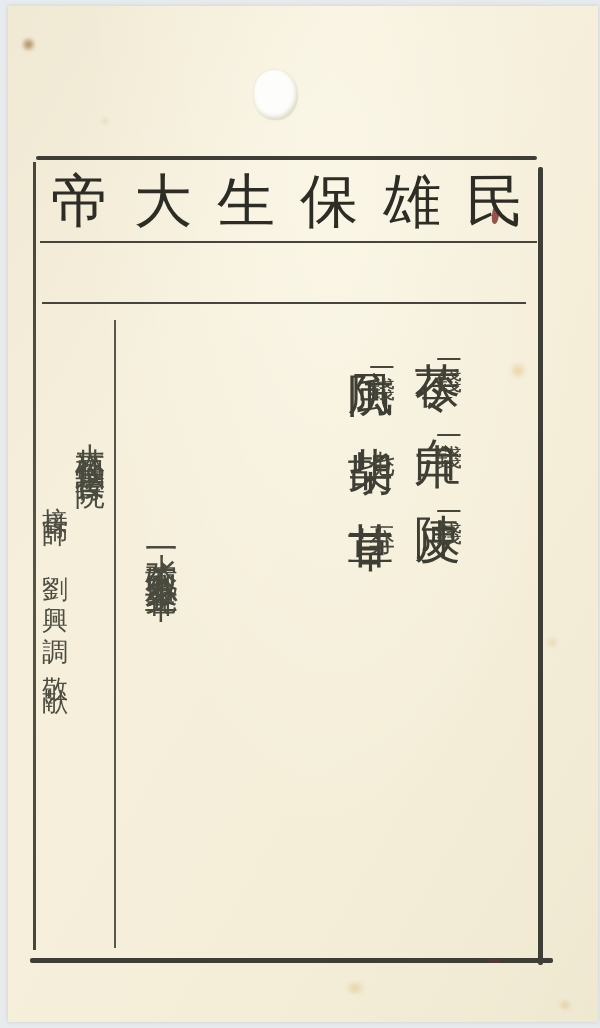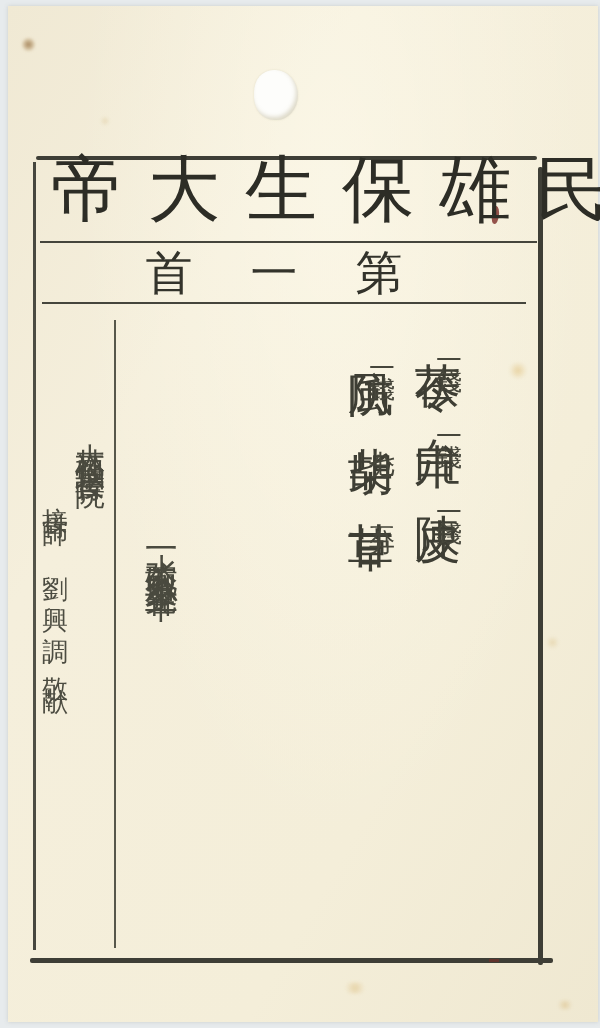--- a/index.html
+++ b/index.html
@@ -34,22 +34,22 @@
   .l-right{left:538px;top:167px;width:5px;height:798px;border-radius:2px;}
   .l-bottom{left:30px;top:958px;width:523px;height:5px;border-radius:2px;}
   .l-left{left:33px;top:162px;width:3px;height:788px;background:linear-gradient(#46463e,#55554a 55%,#46463e);}
   .l-sep1{left:40px;top:241px;width:497px;height:2px;background:#45453c;}
   .l-sep2{left:42px;top:302px;width:484px;height:2px;background:#45453c;}
   .l-div{left:114px;top:320px;width:2px;height:628px;background:#57574b;}
   .red-mark{position:absolute;background:#7c2a25;opacity:.8;}
   .rm1{left:492px;top:206px;width:7px;height:18px;border-radius:40% 60% 50% 50%;transform:rotate(8deg);}
   .rm2{left:489px;top:959px;width:10px;height:3px;opacity:.55;}
   .title{
-    position:absolute;left:38px;top:148px;width:500px;height:82px;
-    line-height:82px;font-size:72px;color:#2d2d26;
+    position:absolute;left:38px;top:160px;width:500px;height:82px;
+    line-height:82px;font-size:58px;color:#2d2d26;
     text-align:center;letter-spacing:25px;text-indent:13px;white-space:nowrap;
   }
   .subtitle{
     position:absolute;left:38px;top:244px;width:500px;height:58px;
     line-height:58px;font-size:47px;color:#33332b;
     text-align:center;letter-spacing:58px;text-indent:30px;white-space:nowrap;
   }
   .vcol{
     position:absolute;writing-mode:vertical-rl;text-orientation:upright;
     color:#3e3e34;line-height:1.1;white-space:nowrap;
@@ -87,21 +87,20 @@
   <div class="line l-left"></div>
   <div class="line l-sep1"></div>
   <div class="line l-sep2"></div>
   <div class="line l-div"></div>
 
   <div class="red-mark rm1"></div>
   <div class="red-mark rm2"></div>
 
   <div class="title">帝大生保雄民</div>
 
-  <div class="subtitle">首一第</div>
 
   <div class="vcol col1">
     <span class="herb">茯苓</span><span class="qty">一錢</span><span class="herb gap">白朮</span><span class="qty">一錢</span><span class="herb gap">陳皮</span><span class="qty">一錢</span>
   </div>
 
   <div class="vcol col2">
     <span class="herb">防風</span><span class="qty">一錢</span><span class="herb gap">柴胡</span><span class="qty">七分</span><span class="herb gap">甘草</span><span class="qty">五分</span>
   </div>
 
   <div class="vcol instructions">水一碗煎五分小兒各半</div>

